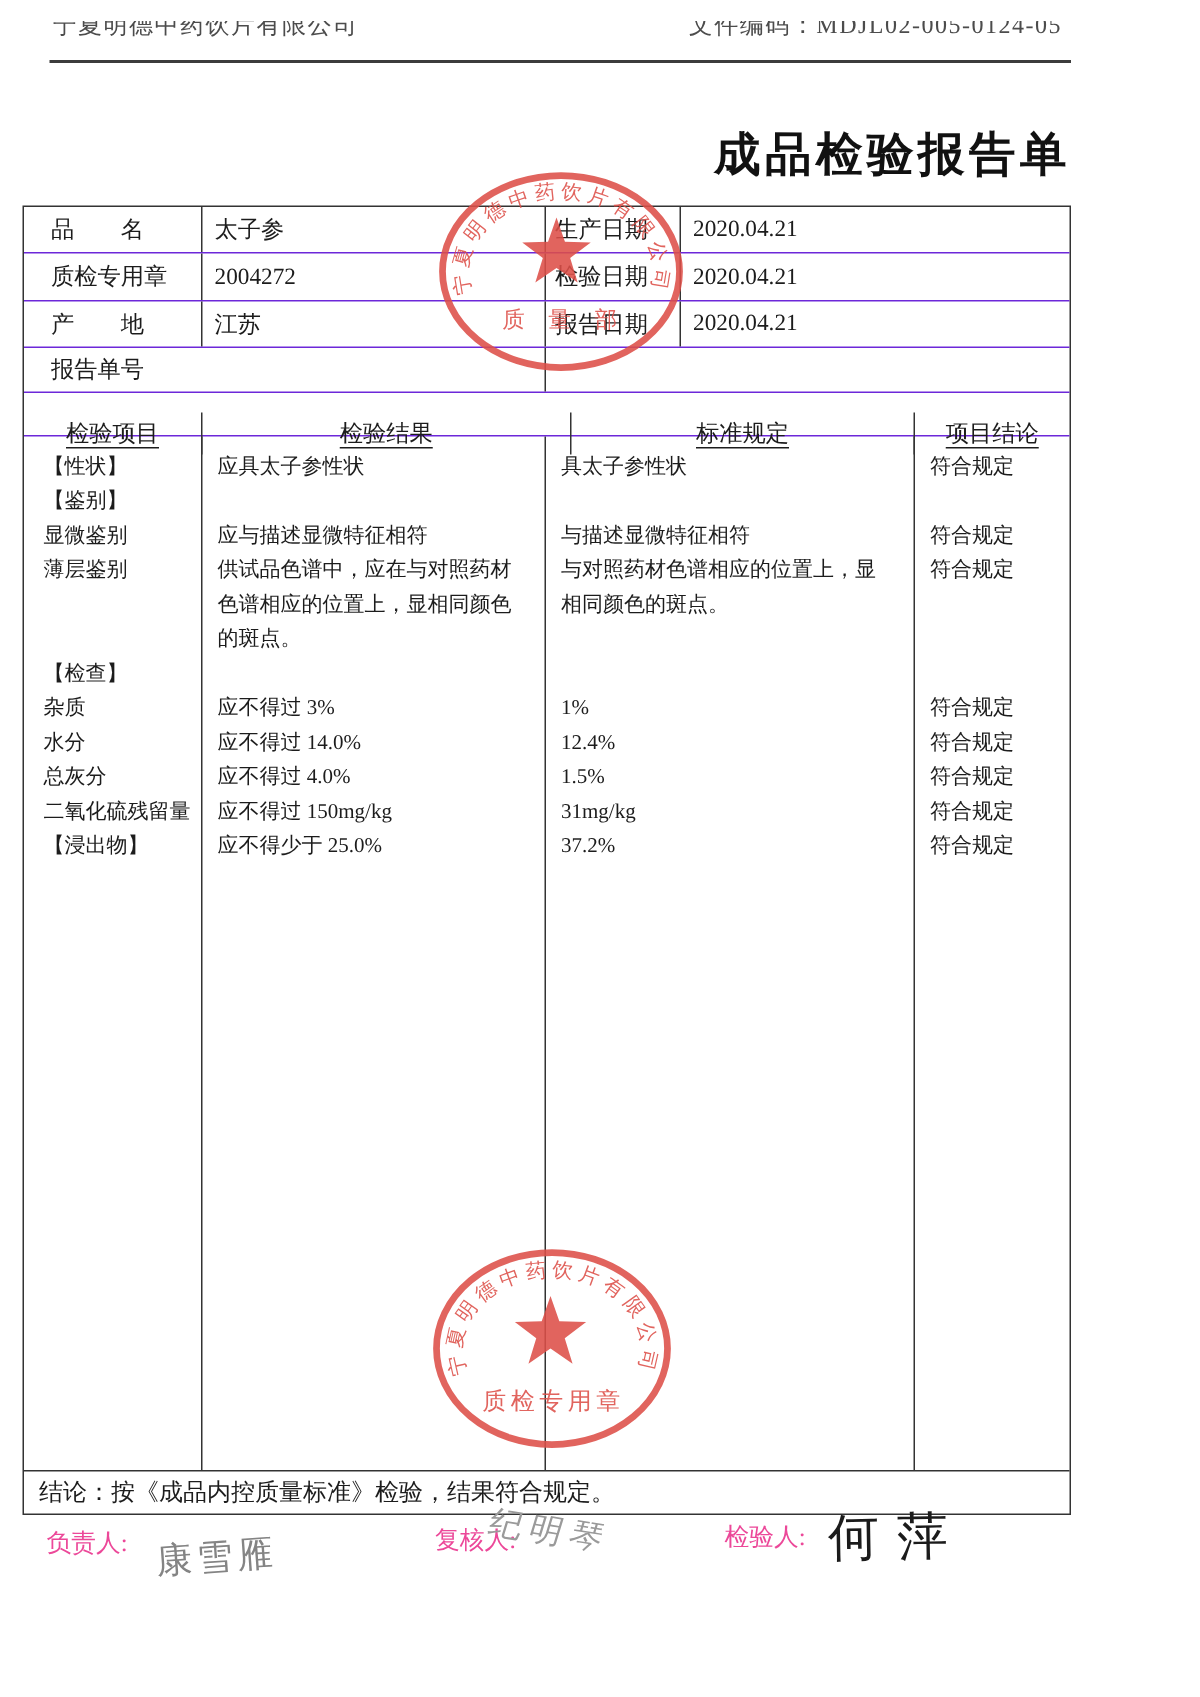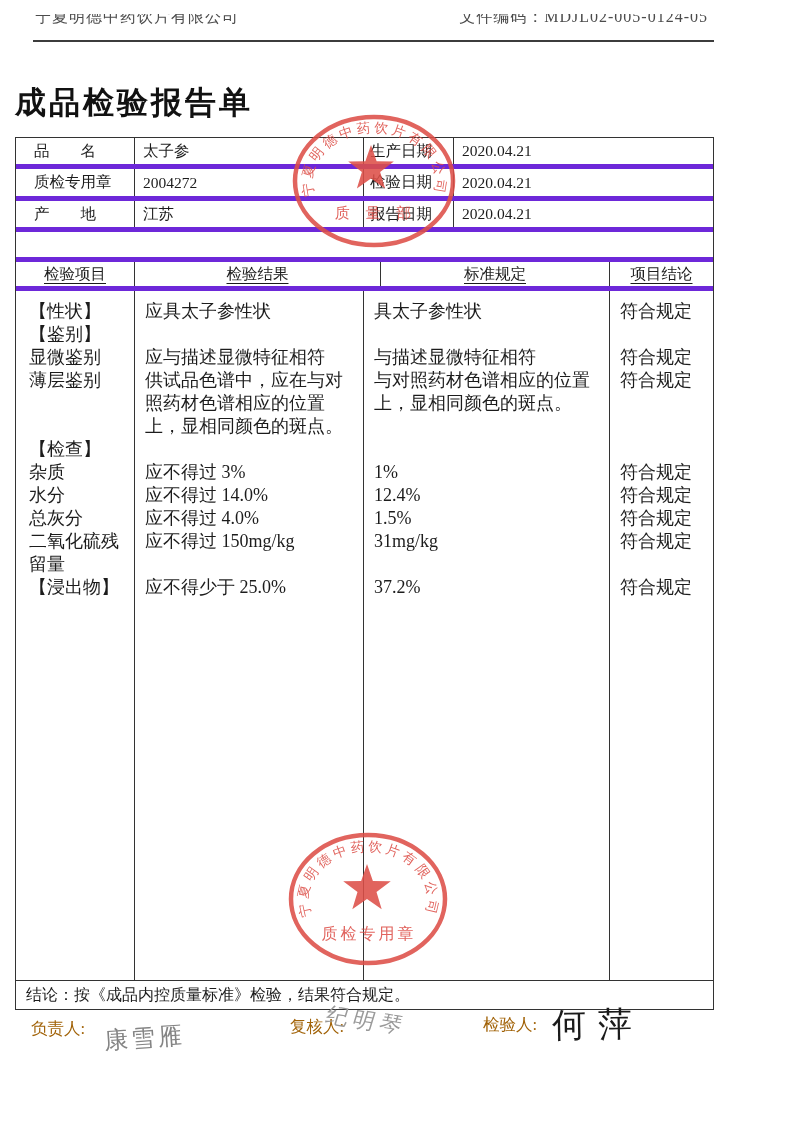--- a/index.html
+++ b/index.html
@@ -8,56 +8,56 @@
   .page { position:absolute; inset:0; background:#ffffff; overflow:hidden; }
 
   
   .hdr-clip { position:absolute; top:14px; height:25px; overflow:hidden; }
   .hdr-clip span { display:block; margin-top:-7px; font-size:16px; color:#4c4c4c; letter-spacing:1px; white-space:nowrap; }
   .hdr-company { left:35px; }
   .hdr-code { right:92px; }
   .hdr-rule { position:absolute; top:40px; left:33px; width:681px; height:2px; background:#3c3c3c; }
 
   
-  .doc-title { position:absolute; top:82px; left:15px; width:699px; text-align:left;
+  .doc-title { position:absolute; top:82px; left:15px; width:699px; text-align:right;
                font-size:31px; font-weight:bold; letter-spacing:3px; color:#111; }
 
   
   .tbl { position:absolute; left:15px; top:137px; width:699px; border:1px solid #333; background:transparent; }
-  .r { display:flex; border-bottom:5px solid #6d28d9; align-items:flex-end; font-size:15.5px; }
+  .r { display:flex; border-bottom:1px solid #6d28d9; align-items:flex-start; font-size:15.5px; }
   .r:last-child { border-bottom:none; }
   .c { height:100%; display:flex; align-items:center; }
   .bR { border-right:1px solid #333; }
   .h31{height:31px}.h32{height:32px}.h30{height:30px}.h29{height:29px}
   .w119{width:119px}.w229{width:229px}.w90{width:90px}.w259{width:259px}.w348{width:348px}.w246{width:246px}.w103{width:103px}
   .padL18{padding-left:18px}.padL8{padding-left:8px}.padL6{padding-left:6px}
   .hdr-row .c { justify-content:center;margin-top:13px; }
   .hdr-row .c span { text-decoration:underline; text-underline-offset:4px; }
 
   
   .items-area { position:relative; height:690px; border-bottom:1px solid #333; }
   .vline { position:absolute; top:0; bottom:0; width:1px; background:#333; }
   .items { display:grid; grid-template-columns:119px 229px 246px 103px; padding-top:9px;
-           font-size:18px; line-height:23px; }
+           font-size:14px; line-height:23px; }
   .items .ci { padding-left:13px; }
   .items .cs { padding-left:10px; padding-right:16px; }
   .items .cr { padding-left:10px; padding-right:19px; }
   .items .cc { padding-left:10px; }
   .row-g { display:contents; }
 
   
   .conclusion { height:28px; display:flex; align-items:center; padding-left:10px; font-size:16px; }
 
   
   .stamp { position:absolute; pointer-events:none; opacity:0.88; }
   .stamp-top { left:289px; top:112px; }
   .stamp-bottom { left:286px; top:831px; }
 
   
-  .sig-label { position:absolute; font-size:16.5px; color:#a16207; }
+  .sig-label { position:absolute; font-size:16.5px; color:#ec4899; }
   .sig-name { position:absolute; white-space:nowrap; }
   .sig-owner  { left:104px; top:1022px; font-size:24px; color:#848484; transform:rotate(-4deg); letter-spacing:3px; }
   .sig-review { left:326px; top:1006px; font-size:22px; color:#9a9a9a; transform:rotate(9deg) skewX(-8deg); letter-spacing:5px; }
   .sig-inspect{ left:552px; top:1002px; font-size:34px; color:#1b1b1b; letter-spacing:12px; transform:rotate(-1deg); }
 </style>
 </head>
 <body>
 
 <div class="page">
 
@@ -112,20 +112,23 @@
         </div>
       <div class="c w90  bR padL6">
           <span>报告日期</span>
         </div>
       <div class="c w259 padL8">
           <span>2020.04.21</span>
         </div>
     </div>
 
     <div class="r h30">
+      <div class="c w348 bR padL18">
+          <span>报告单号</span>
+        </div>
     </div>
 
     <div class="r h29 hdr-row">
       <div class="c w119 bR">
           <span>检验项目</span>
         </div>
       <div class="c w246 bR">
           <span>检验结果</span>
         </div>
       <div class="c w229 bR">

